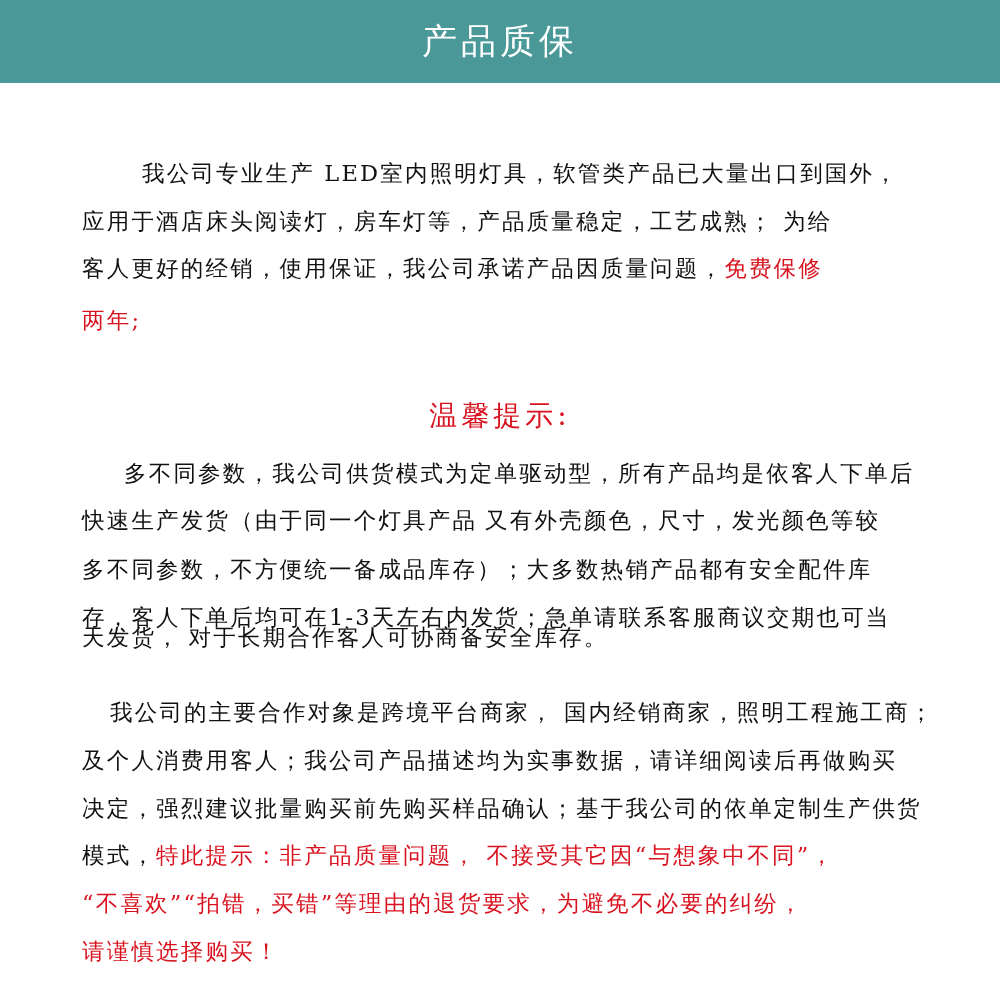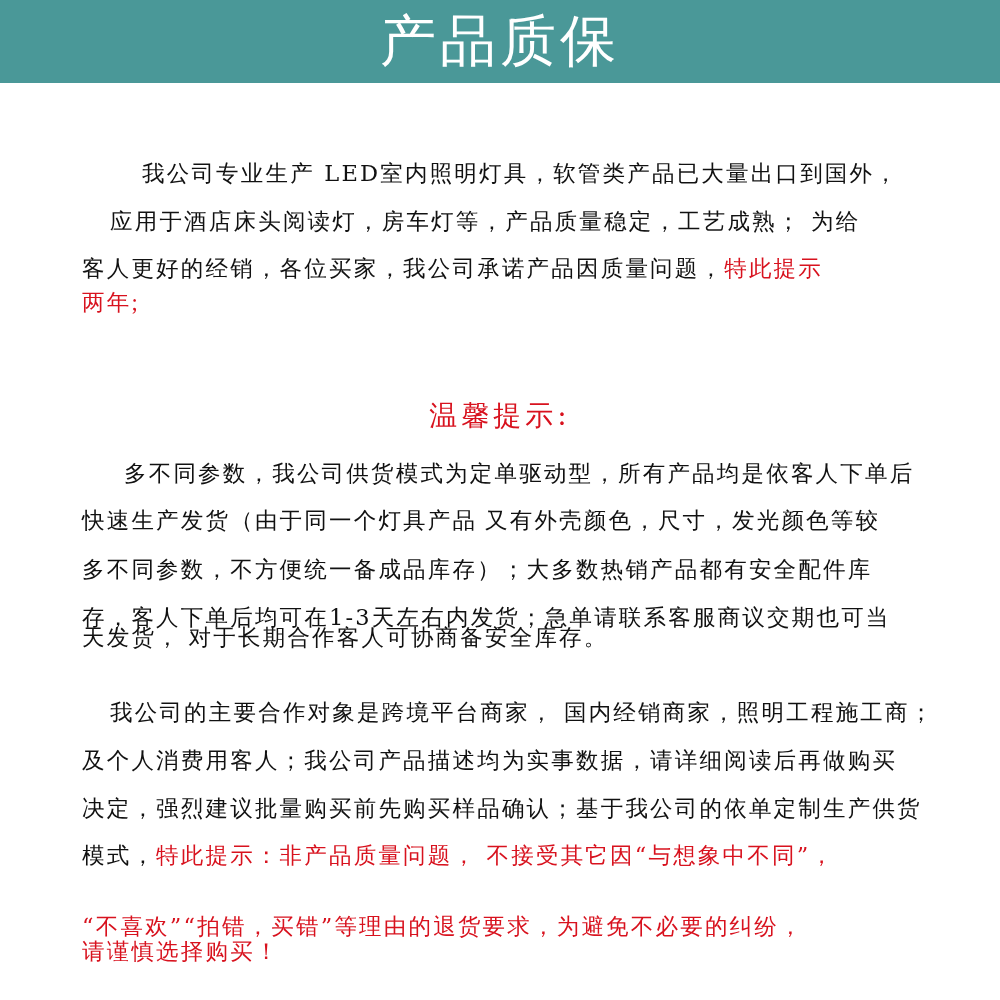--- a/index.html
+++ b/index.html
@@ -7,21 +7,21 @@
       width: 1000px; height: 1000px; background: #ffffff; overflow: hidden;
       font-family: "DejaVu Serif", "Liberation Serif", serif;
       color: #111111;
     }
     .banner {
       position: absolute; left: 0; top: 0; width: 1000px; height: 83px;
       background: #4a9898;
       display: flex; align-items: center; justify-content: center;
     }
     .banner-title {
-      color: #ffffff; font-size: 56px; letter-spacing: 4px;
+      color: #ffffff; font-size: 35px; letter-spacing: 4px;
       font-family: "DejaVu Serif", serif; font-weight: normal;
     }
     .line {
       position: absolute; left: 82px; font-size: 22.5px; line-height: 28px;
       white-space: nowrap; letter-spacing: 2.2px;
     }
     .red { color: #d8121e; }
     .tip-title {
       position: absolute; top: 397px; left: 0; width: 1000px; text-align: center;
       font-size: 28px; letter-spacing: 4px; color: #d8121e;
@@ -31,27 +31,27 @@
 <body>
 
 <div class="banner">
   <div class="banner-title">产品质保</div>
 </div>
 
 <div>
   <div class="line" style="top:159px; left:142px;">
     <span>我公司专业生产 LED室内照明灯具，软管类产品已大量出口到国外，</span>
   </div>
-  <div class="line" style="top:207px;margin-left:28px;">
+  <div class="line" style="top:207px;">
     <span>应用于酒店床头阅读灯，房车灯等，产品质量稳定，工艺成熟； 为给</span>
   </div>
   <div class="line" style="top:254px;">
-    <span>客人更好的经销，各位买家，我公司承诺产品因质量问题，</span><span class="red">特此提示</span>
+    <span>客人更好的经销，使用保证，我公司承诺产品因质量问题，</span><span class="red">免费保修</span>
   </div>
-  <div class="line red" style="top:289px;font-family:Liberation Serif, serif;">
+  <div class="line red" style="top:306px;">
     <span>两年;</span>
   </div>
 </div>
 
 <div class="tip-title">温馨提示:</div>
 
 <div>
   <div class="line" style="top:459px; left:124px;">
     <span>多不同参数，我公司供货模式为定单驱动型，所有产品均是依客人下单后</span>
   </div>
@@ -72,19 +72,19 @@
   </div>
   <div class="line" style="top:746px;">
     <span>及个人消费用客人；我公司产品描述均为实事数据，请详细阅读后再做购买</span>
   </div>
   <div class="line" style="top:794px;">
     <span>决定，强烈建议批量购买前先购买样品确认；基于我公司的依单定制生产供货</span>
   </div>
   <div class="line" style="top:841px;">
     <span>模式，</span><span class="red">特此提示：非产品质量问题， 不接受其它因“与想象中不同”，</span>
   </div>
-  <div class="line red" style="top:912px;">
+  <div class="line red" style="top:889px;">
     <span>“不喜欢”“拍错，买错”等理由的退货要求，为避免不必要的纠纷，</span>
   </div>
   <div class="line red" style="top:937px;">
     <span>请谨慎选择购买！</span>
   </div>
 </div>
 
 </body></html>

